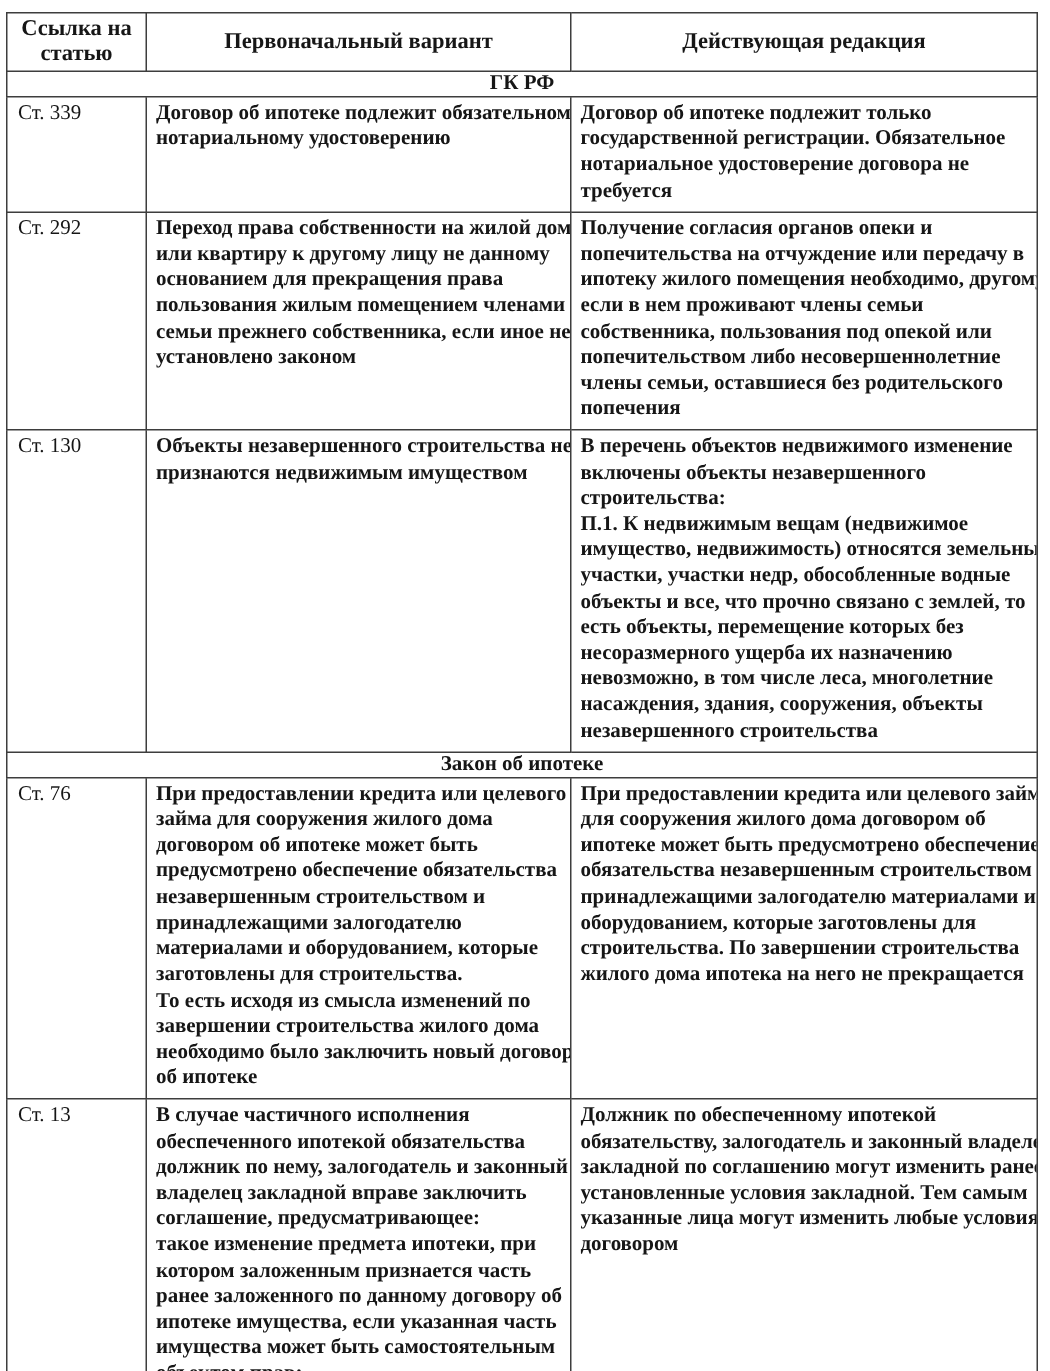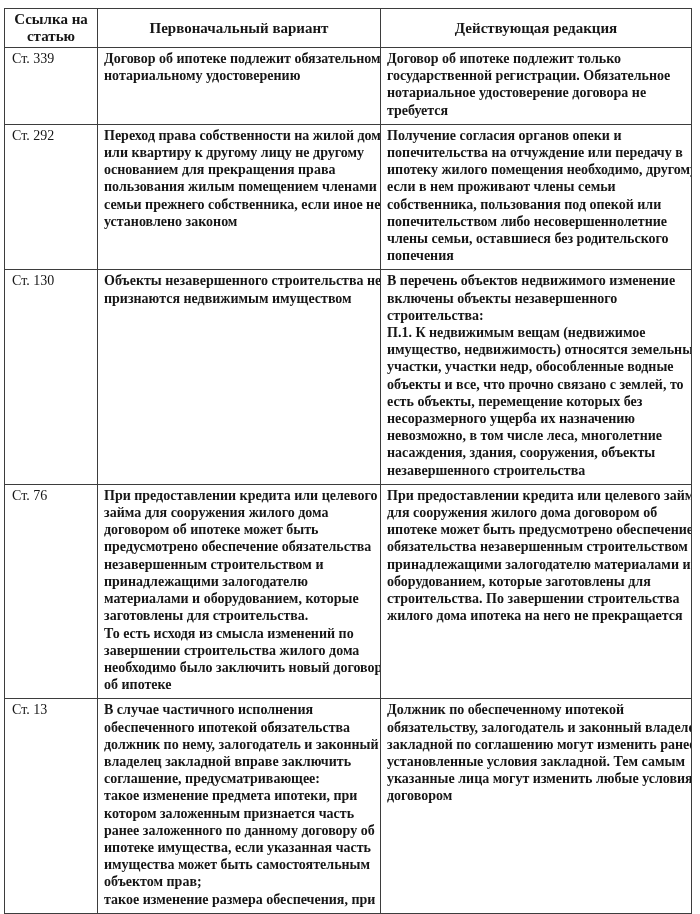--- a/index.html
+++ b/index.html
@@ -86,20 +86,23 @@
         <col class="c3">
       </colgroup>
     <thead>
       <tr>
         <th>Ссылка на статью</th>
         <th>Первоначальный вариант</th>
         <th>Действующая редакция</th>
       </tr>
     </thead>
     <tbody>
+      <tr>
+        <td class="section" colspan="3">ГК РФ</td>
+      </tr>
 
       <tr>
         <td class="art">Ст. 339</td>
         <td class="txt c2td">
             <div class="clip">
               <div class="rich">
                 <p><span>Договор об ипотеке подлежит обязательному </span><b>нотариальному удостоверению</b></p>
               </div>
             </div>
           </td>
@@ -110,21 +113,21 @@
               </div>
             </div>
           </td>
       </tr>
 
       <tr>
         <td class="art">Ст. 292</td>
         <td class="txt c2td">
             <div class="clip">
               <div class="rich">
-                <p><span>Переход права собственности на жилой дом или квартиру к другому лицу </span><b>не другому</b><span> основанием для прекращения права пользования жилым помещением членами семьи прежнего собственника, если иное не установлено законом</span></p>
+                <p><span>Переход права собственности на жилой дом или квартиру к другому лицу </span><b>не данному</b><span> основанием для прекращения права пользования жилым помещением членами семьи прежнего собственника, если иное не установлено законом</span></p>
               </div>
             </div>
           </td>
         <td class="txt c3td">
             <div class="clip">
               <div class="rich">
                 <p><span>Получение согласия органов опеки и попечительства на отчуждение или передачу в ипотеку жилого помещения необходимо, </span><b>другому</b><span> если в нем проживают члены семьи собственника, </span><b>пользования под опекой или попечительством либо несовершеннолетние члены семьи, оставшиеся без родительского попечения</b></p>
               </div>
             </div>
           </td>
@@ -142,20 +145,23 @@
         <td class="txt c3td">
             <div class="clip">
               <div class="rich">
                 <p><span>В перечень объектов недвижимого изменение включены объекты незавершенного строительства:</span></p>
                 <p><span>П.1. </span><b>К недвижимым вещам</b><span> (недвижимое имущество, недвижимость) относятся земельные участки, участки недр, обособленные водные объекты и все, что прочно связано с землей, то есть объекты, перемещение которых без несоразмерного ущерба их назначению невозможно, в том числе леса, многолетние насаждения, здания, сооружения, </span><b>объекты незавершенного строительства</b></p>
               </div>
             </div>
           </td>
       </tr>
 
+      <tr>
+        <td class="section" colspan="3">Закон об ипотеке</td>
+      </tr>
 
       <tr>
         <td class="art">Ст. 76</td>
         <td class="txt c2td">
             <div class="clip">
               <div class="rich">
                 <p><span>При предоставлении кредита или целевого займа для сооружения жилого дома договором об ипотеке может быть предусмотрено обеспечение обязательства незавершенным строительством и принадлежащими залогодателю материалами и оборудованием, которые заготовлены для строительства.</span></p>
                 <p><span>То есть исходя из смысла изменений по завершении строительства жилого дома необходимо было заключить </span><b>новый договор об ипотеке</b></p>
               </div>
             </div>

